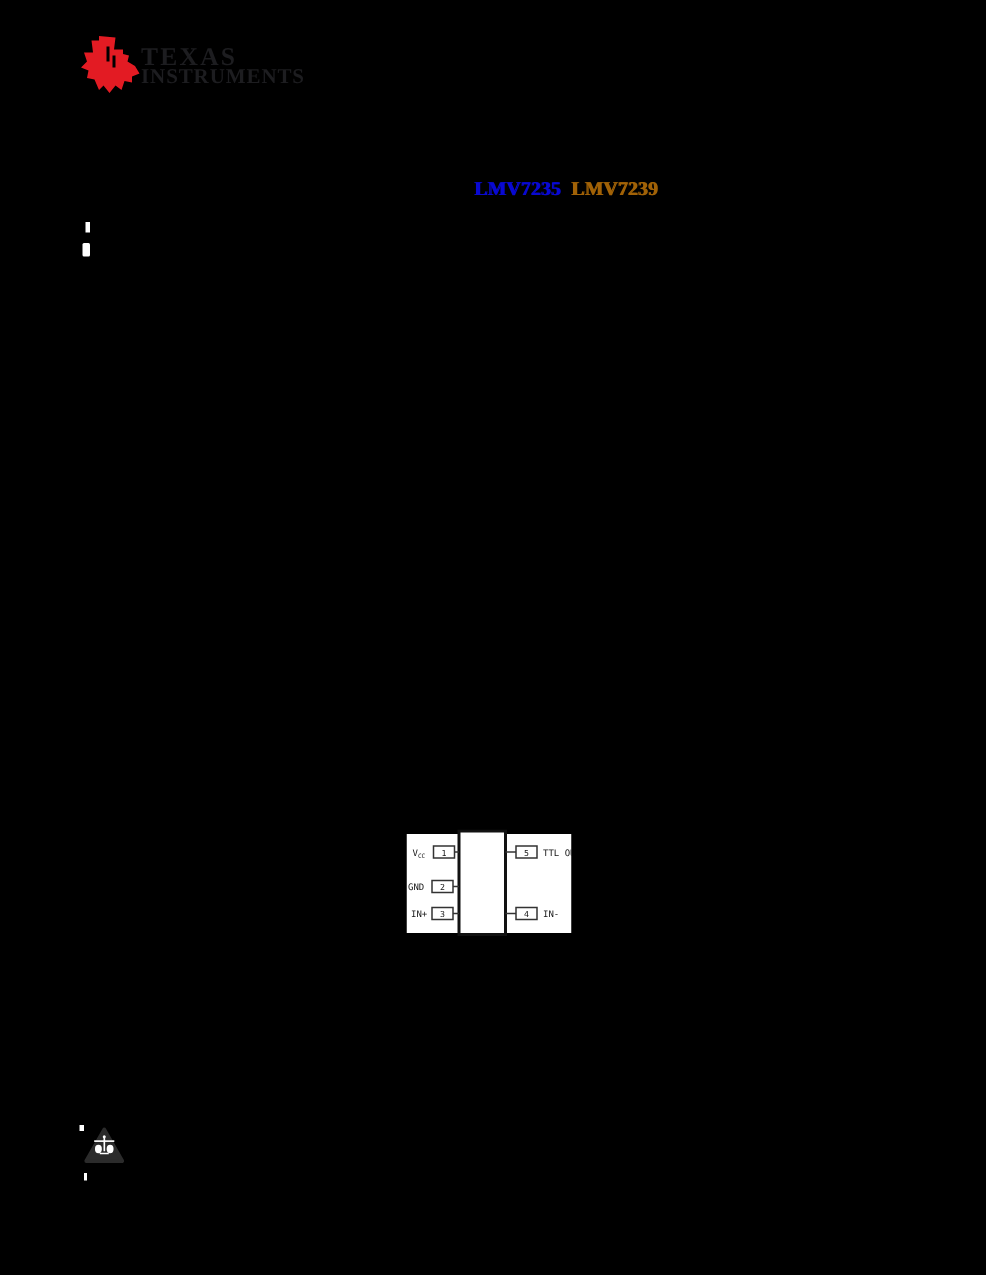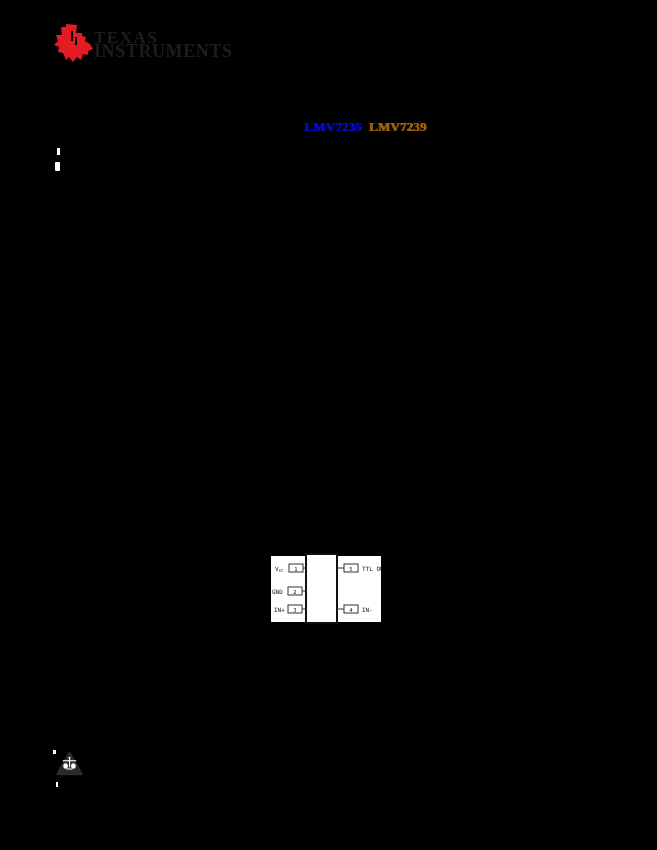--- a/index.html
+++ b/index.html
@@ -11,33 +11,33 @@
     overflow: hidden;
   }
   .abs { position: absolute; }
 
   
   .logo { left: 54px; top: 23px; width: 150px; height: 42px; }
   .logo svg { position: absolute; left: 0; top: 0; }
   .wordmark { position: absolute; left: 40px; top: 8px; color: #1d1d20;
               font-family: "Liberation Serif", serif; font-weight: 700; }
   .brand-top    { display: block; font-size: 17px; letter-spacing: 1.5px; line-height: 13px; }
-  .brand-bottom { display: block; font-size: 18px; letter-spacing: 0.6px; line-height: 15px; }
+  .brand-bottom { display: block; font-size: 14px; letter-spacing: 0.6px; line-height: 15px; }
 
   
   .speck { background: #ffffff; }
   .speck-1 { left: 57px; top: 148px; width: 3px; height: 7px; }
   .speck-2 { left: 55px; top: 162px; width: 5px; height: 9px; border-radius: 1px; }
   .speck-3 { left: 53px; top: 750px; width: 3px; height: 4px; }
   .speck-4 { left: 56px; top: 782px; width: 2px; height: 5px; }
 
   
   .header-links {
-    left: 304px; top: 119px; height: 15px;
-    display: flex; gap: 7px; align-items: center;
+    left: 316px; top: 119px; height: 15px;
+    display: flex; gap: 7px; align-items: flex-start;
   }
   .header-links a {
     font-family: "Liberation Serif", serif;
     font-weight: 700; font-size: 13px; line-height: 14px;
     text-decoration: none;
     text-shadow: 0.8px 0 0 currentColor;
     letter-spacing: 0.2px;
     cursor: pointer;
   }
 

